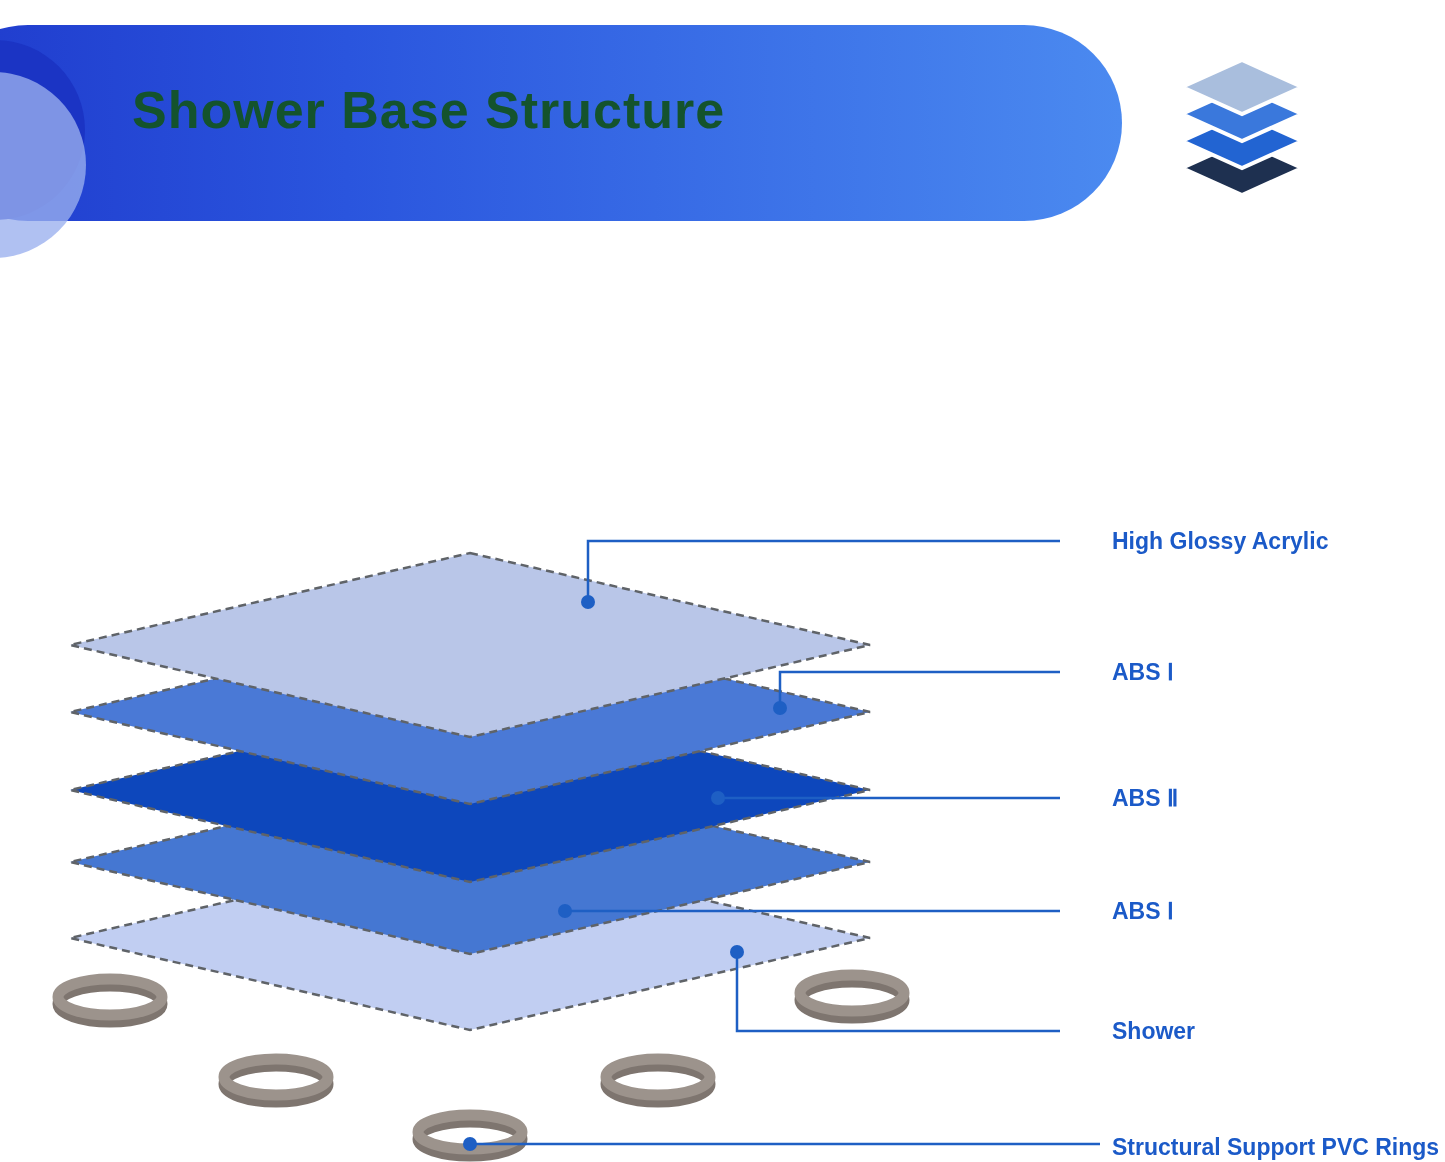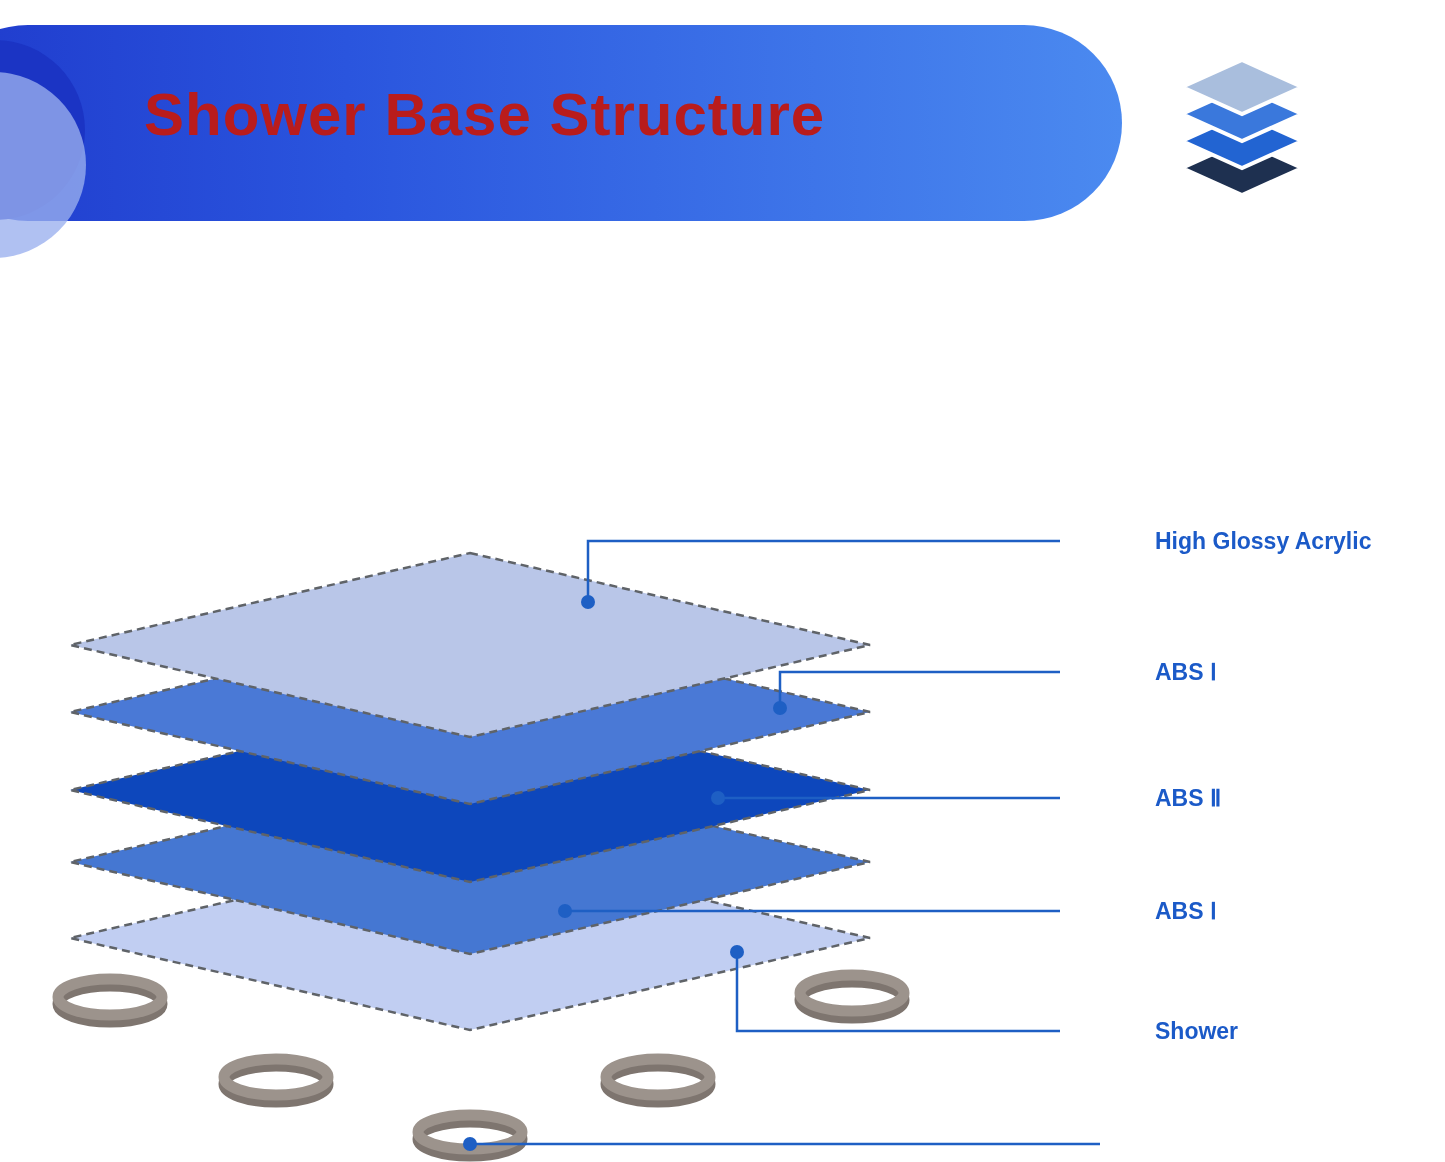--- a/index.html
+++ b/index.html
@@ -8,34 +8,34 @@
   .page { position:relative; width:1445px; height:1162px; background:#ffffff; overflow:hidden; }
 
   
   .banner { position:absolute; left:-70px; top:25px; width:1192px; height:196px;
             border-radius:100px;
             background:linear-gradient(90deg,#1f3acc 0%, #2a55de 35%, #4b8af0 100%); }
   .circle-dark { position:absolute; left:-95px; top:40px; width:180px; height:180px;
                  border-radius:50%; background:#1b34c4; }
   .circle-light { position:absolute; left:-100px; top:72px; width:186px; height:186px;
                   border-radius:50%; background:rgba(154,176,238,0.78); }
-  .title { position:absolute; left:144px; top:80px; font-size:60px; font-weight:700;
-           color:#b91c1c; letter-spacing:1px; white-space:nowrap; }
+  .title { position:absolute; left:132px; top:80px; font-size:52px; font-weight:700;
+           color:#14532d; letter-spacing:1px; white-space:nowrap; }
 
   .layers-icon { position:absolute; left:1180px; top:60px; }
 
   
   .diagram-svg { position:absolute; left:0; top:0; }
   .layer { stroke:#5f6368; stroke-width:2.5; stroke-dasharray:8 5; }
   .leader { fill:none; stroke-width:2.5; }
   .ring-low, .ring-top { fill:none; stroke-width:11; }
   .icon-diamond { stroke:#ffffff; stroke-width:4; }
 
   
-  .label { position:absolute; left:1155px; height:28px; line-height:28px;
+  .label { position:absolute; left:1112px; height:28px; line-height:28px;
            font-size:23px; font-weight:700; color:#1b5ac8; white-space:nowrap; }
   .label-1 { top:527px; }
   .label-2 { top:658px; }
   .label-3 { top:784px; }
   .label-4 { top:897px; }
   .label-5 { top:1017px; }
   .label-6 { top:1133px; }
 </style>
 </head>
 <body>
@@ -107,14 +107,15 @@
       <path class="leader" d="M470,1144 L1100,1144" stroke="#1e5fc4"></path>
       <circle cx="470" cy="1144" r="7" fill="#1e5fc4"></circle>
     </g>
   </svg>
 
   <div class="label label-1">High Glossy Acrylic</div>
   <div class="label label-2">ABS Ⅰ</div>
   <div class="label label-3">ABS Ⅱ</div>
   <div class="label label-4">ABS Ⅰ</div>
   <div class="label label-5">Shower</div>
+  <div class="label label-6">Structural Support PVC Rings</div>
 
 </div>
 
 </body></html>

